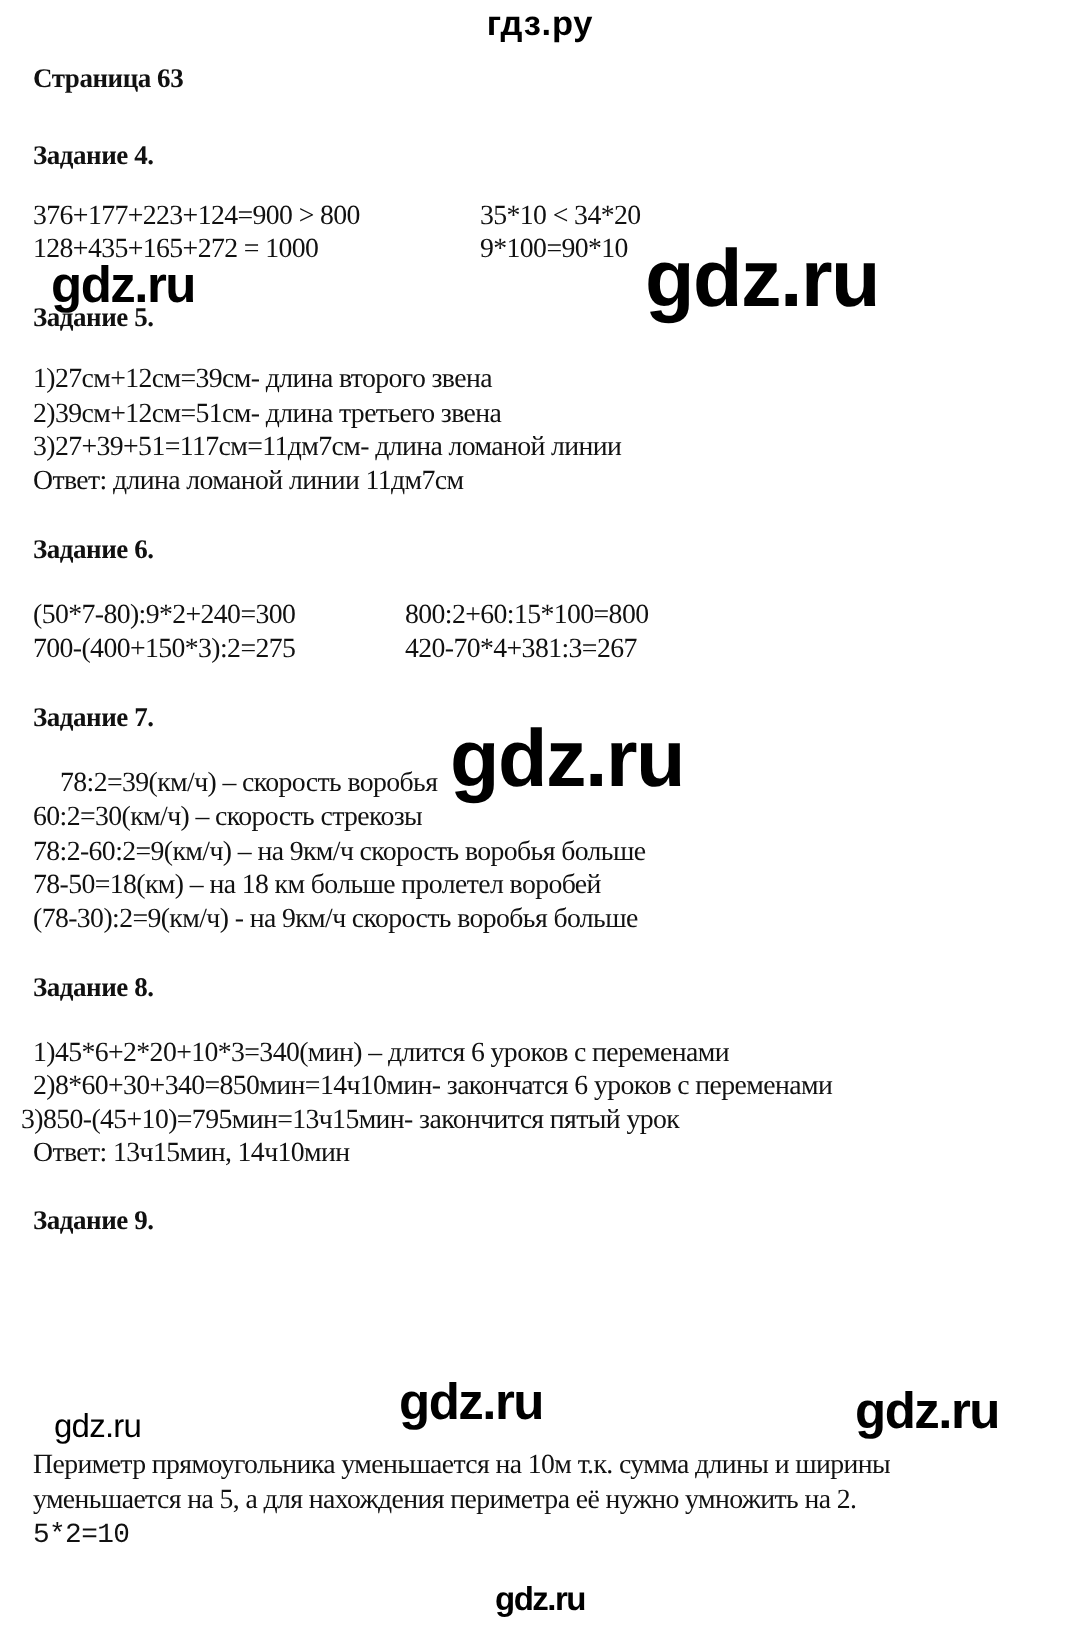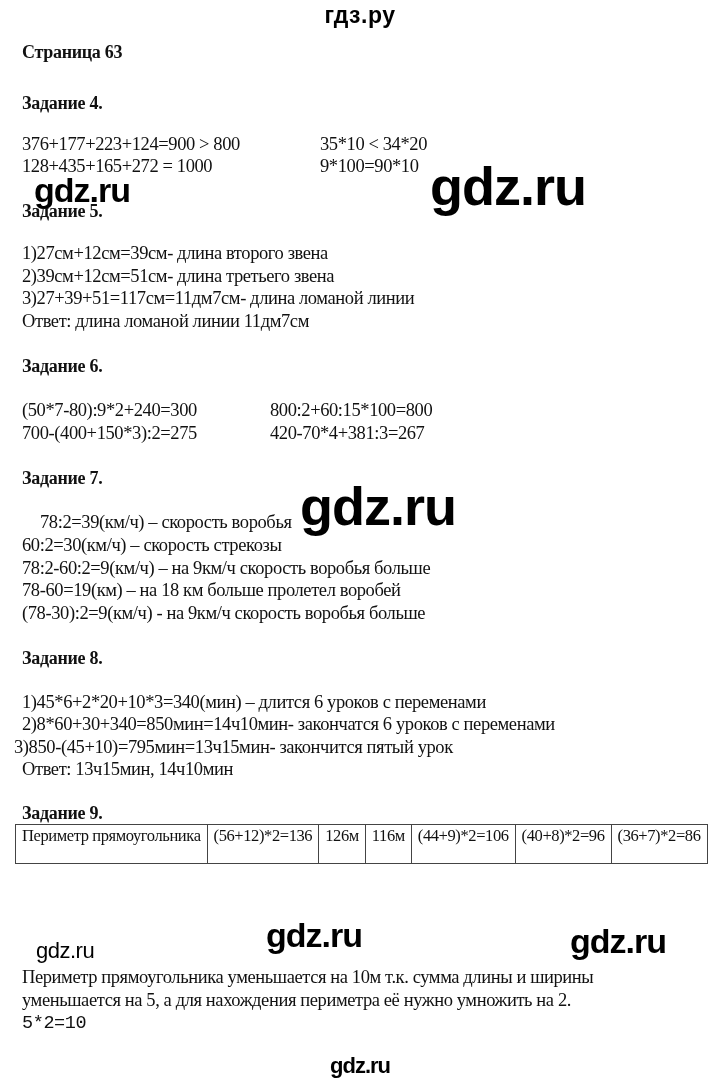--- a/index.html
+++ b/index.html
@@ -62,42 +62,33 @@
 <div class="task-title" style="top:356px;">Задание 6.</div>
 <div class="line" style="left:22px; top:400px;">(50*7-80):9*2+240=300</div>
 <div class="line" style="left:22px; top:423px;">700-(400+150*3):2=275</div>
 <div class="line" style="left:270px; top:400px;">800:2+60:15*100=800</div>
 <div class="line" style="left:270px; top:423px;">420-70*4+381:3=267</div>
 
 <div class="task-title" style="top:468px;">Задание 7.</div>
 <div class="line" style="left:40px; top:512px;">78:2=39(км/ч) – скорость воробья</div>
 <div class="line" style="left:22px; top:535px;">60:2=30(км/ч) – скорость стрекозы</div>
 <div class="line" style="left:22px; top:558px;">78:2-60:2=9(км/ч) – на 9км/ч скорость воробья больше</div>
-<div class="line" style="left:22px; top:580px;">78-60=19(км) – на 18 км больше пролетел воробей</div>
+<div class="line" style="left:22px; top:580px;">78-50=18(км) – на 18 км больше пролетел воробей</div>
 <div class="line" style="left:22px; top:603px;">(78-30):2=9(км/ч) -  на 9км/ч скорость воробья больше</div>
 <div class="wm wm-big" style="left:300px; top:475px;">gdz.ru</div>
 
 <div class="task-title" style="top:648px;">Задание 8.</div>
 <div class="line" style="left:22px; top:692px;">1)45*6+2*20+10*3=340(мин) – длится 6 уроков с переменами</div>
 <div class="line" style="left:22px; top:714px;">2)8*60+30+340=850мин=14ч10мин- закончатся 6 уроков с переменами</div>
 <div class="line" style="left:14px; top:737px;">3)850-(45+10)=795мин=13ч15мин- закончится пятый урок</div>
 <div class="line" style="left:22px; top:759px;">Ответ: 13ч15мин, 14ч10мин</div>
 
 <div class="task-title" style="top:803px;">Задание 9.</div>
 <table class="t9">
   <tbody>
-  <tr>
-    <td>Периметр прямоугольника</td>
-    <td>(56+12)*2=136</td>
-    <td>126м</td>
-    <td>116м</td>
-    <td>(44+9)*2=106</td>
-    <td>(40+8)*2=96</td>
-    <td>(36+7)*2=86</td>
-  </tr>
 </tbody>
   </table>
 
 <div class="wm wm-thin" style="left:36px; top:938px;">gdz.ru</div>
 <div class="wm wm-mid" style="left:266px; top:916px;">gdz.ru</div>
 <div class="wm wm-mid" style="left:570px; top:922px;">gdz.ru</div>
 
 <div class="line" style="left:22px; top:967px;">Периметр прямоугольника уменьшается на 10м т.к. сумма длины и ширины</div>
 <div class="line" style="left:22px; top:990px;">уменьшается на 5, а для нахождения периметра её нужно умножить на 2.</div>
 <div class="line" style="left:22px; top:1013px;font-family:Liberation Mono, monospace;">5*2=10</div>

